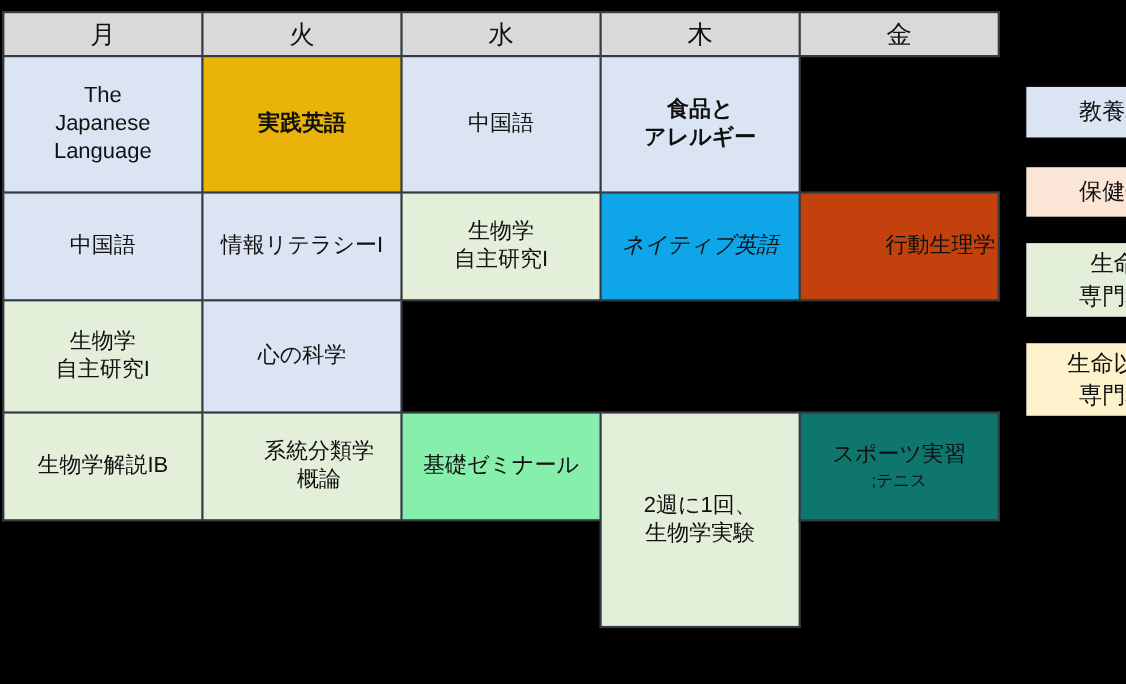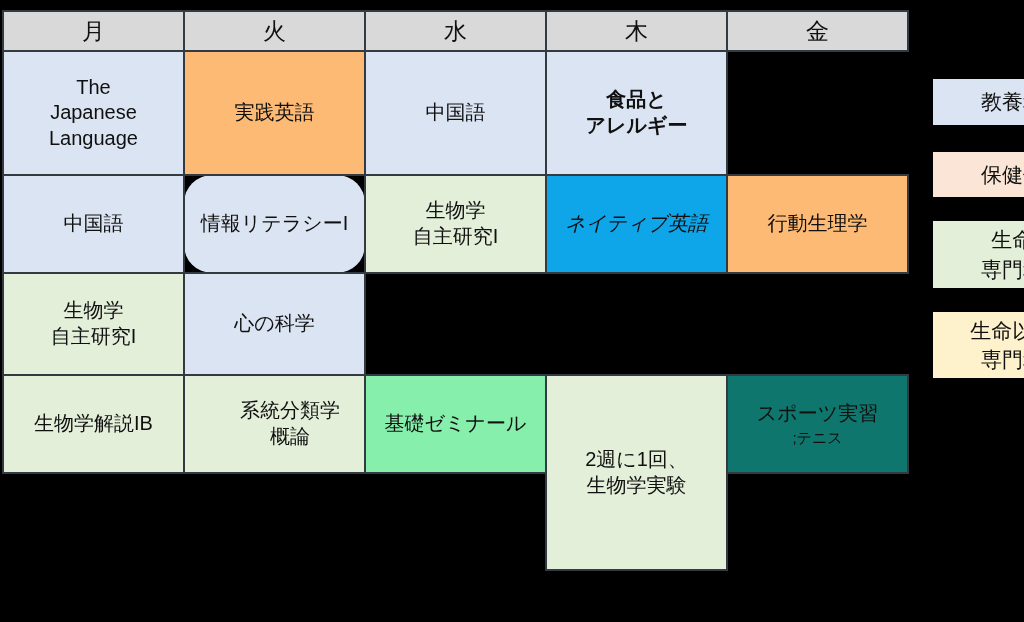--- a/index.html
+++ b/index.html
@@ -90,48 +90,48 @@
       <th>木</th>
       <th>金</th>
     </tr>
 
     <tr class="r1">
       <td class="cell" style="background: rgb(219, 228, 242);">
             <span class="course">The
 Japanese
 Language</span>
           </td>
-      <td class="cell" style="background: #fdba74;">
+      <td class="cell" style="background: #eab308; font-weight: bold;">
             <span class="course">実践英語</span>
           </td>
       <td class="cell" style="background: rgb(219, 228, 242);">
             <span class="course">中国語</span>
           </td>
       <td class="cell" style="background: rgb(219, 228, 242); font-weight: bold;">
             <span class="course">食品と
 アレルギー</span>
           </td>
       <td class="empty"></td>
     </tr>
 
     <tr class="r2">
       <td class="cell" style="background: rgb(219, 228, 242);">
             <span class="course">中国語</span>
           </td>
-      <td class="cell" style="background: rgb(219, 228, 242); border-radius: 28px;">
+      <td class="cell" style="background: rgb(219, 228, 242);">
             <span class="course">情報リテラシーI</span>
           </td>
       <td class="cell" style="background: rgb(228, 239, 218);">
             <span class="course">生物学
 自主研究I</span>
           </td>
       <td class="cell" style="background: #0ea5e9; font-style: italic;">
             <span class="course">ネイティブ英語</span>
           </td>
-      <td class="cell" style="background: #fdba74;">
+      <td class="cell" style="background: #c2410c; text-align: right;">
             <span class="course">行動生理学</span>
           </td>
     </tr>
 
     <tr class="r3">
       <td class="cell" style="background: rgb(228, 239, 218);">
             <span class="course">生物学
 自主研究I</span>
           </td>
       <td class="cell" style="background: rgb(219, 228, 242);">

